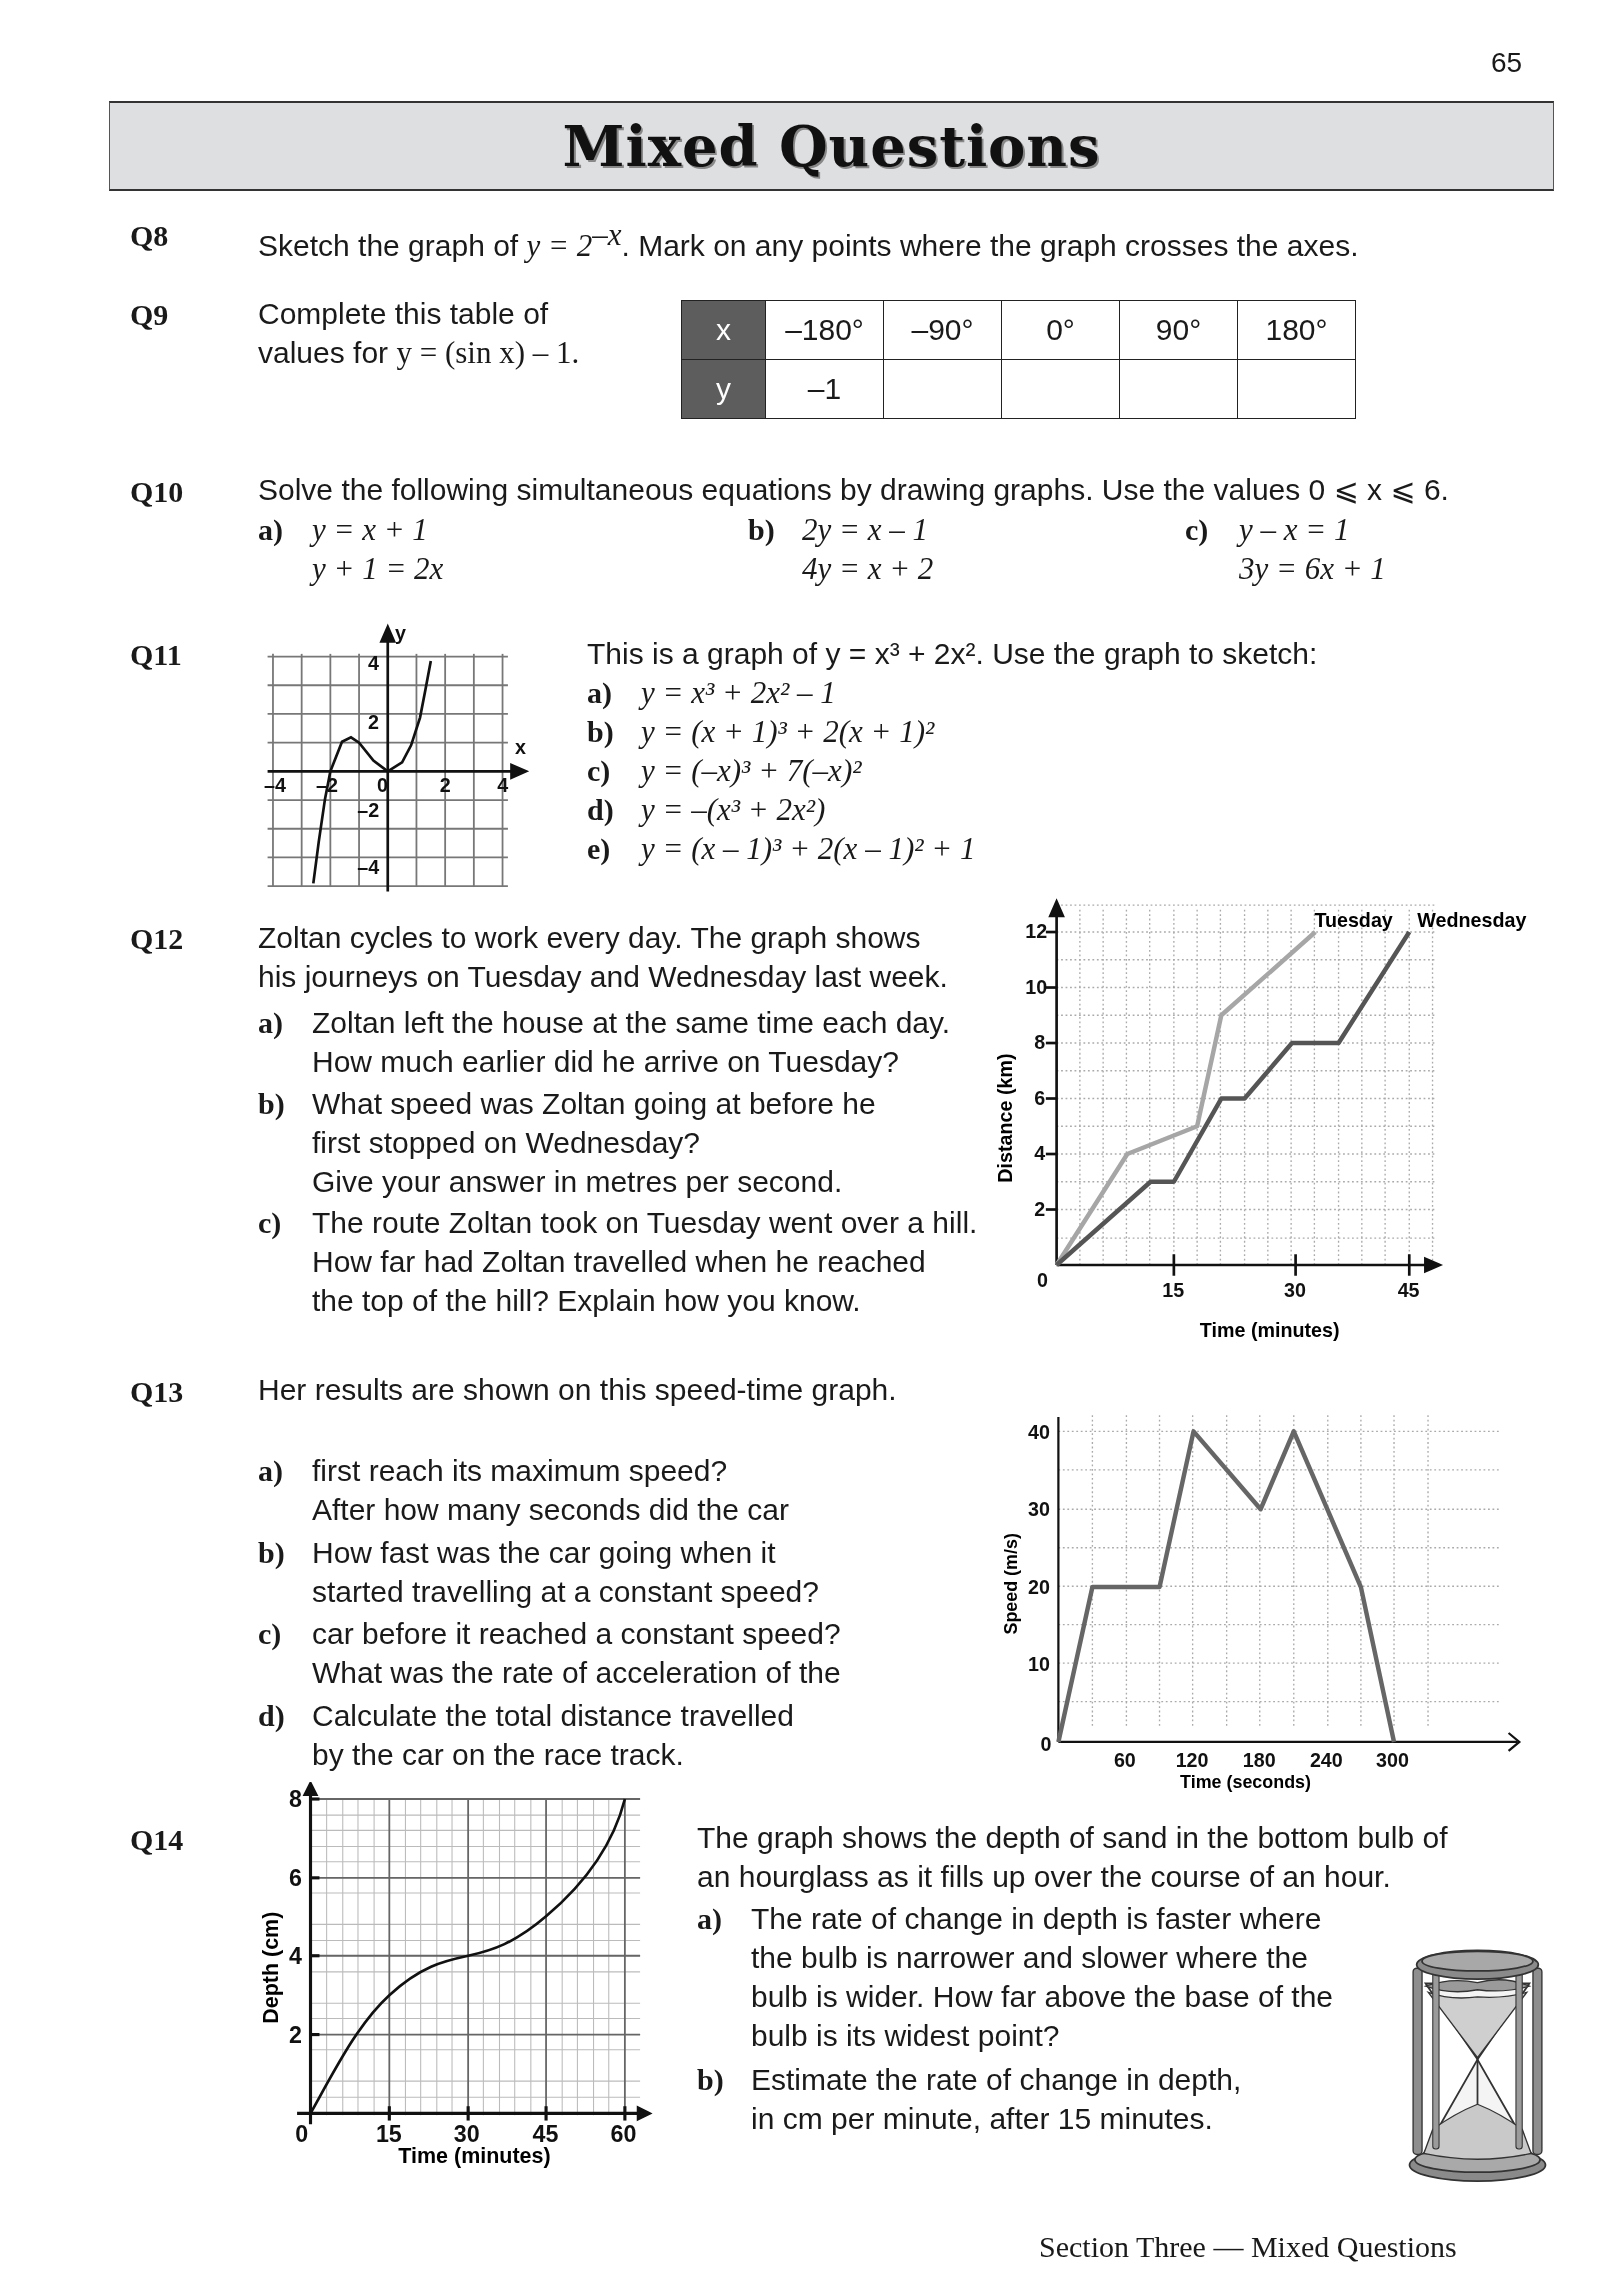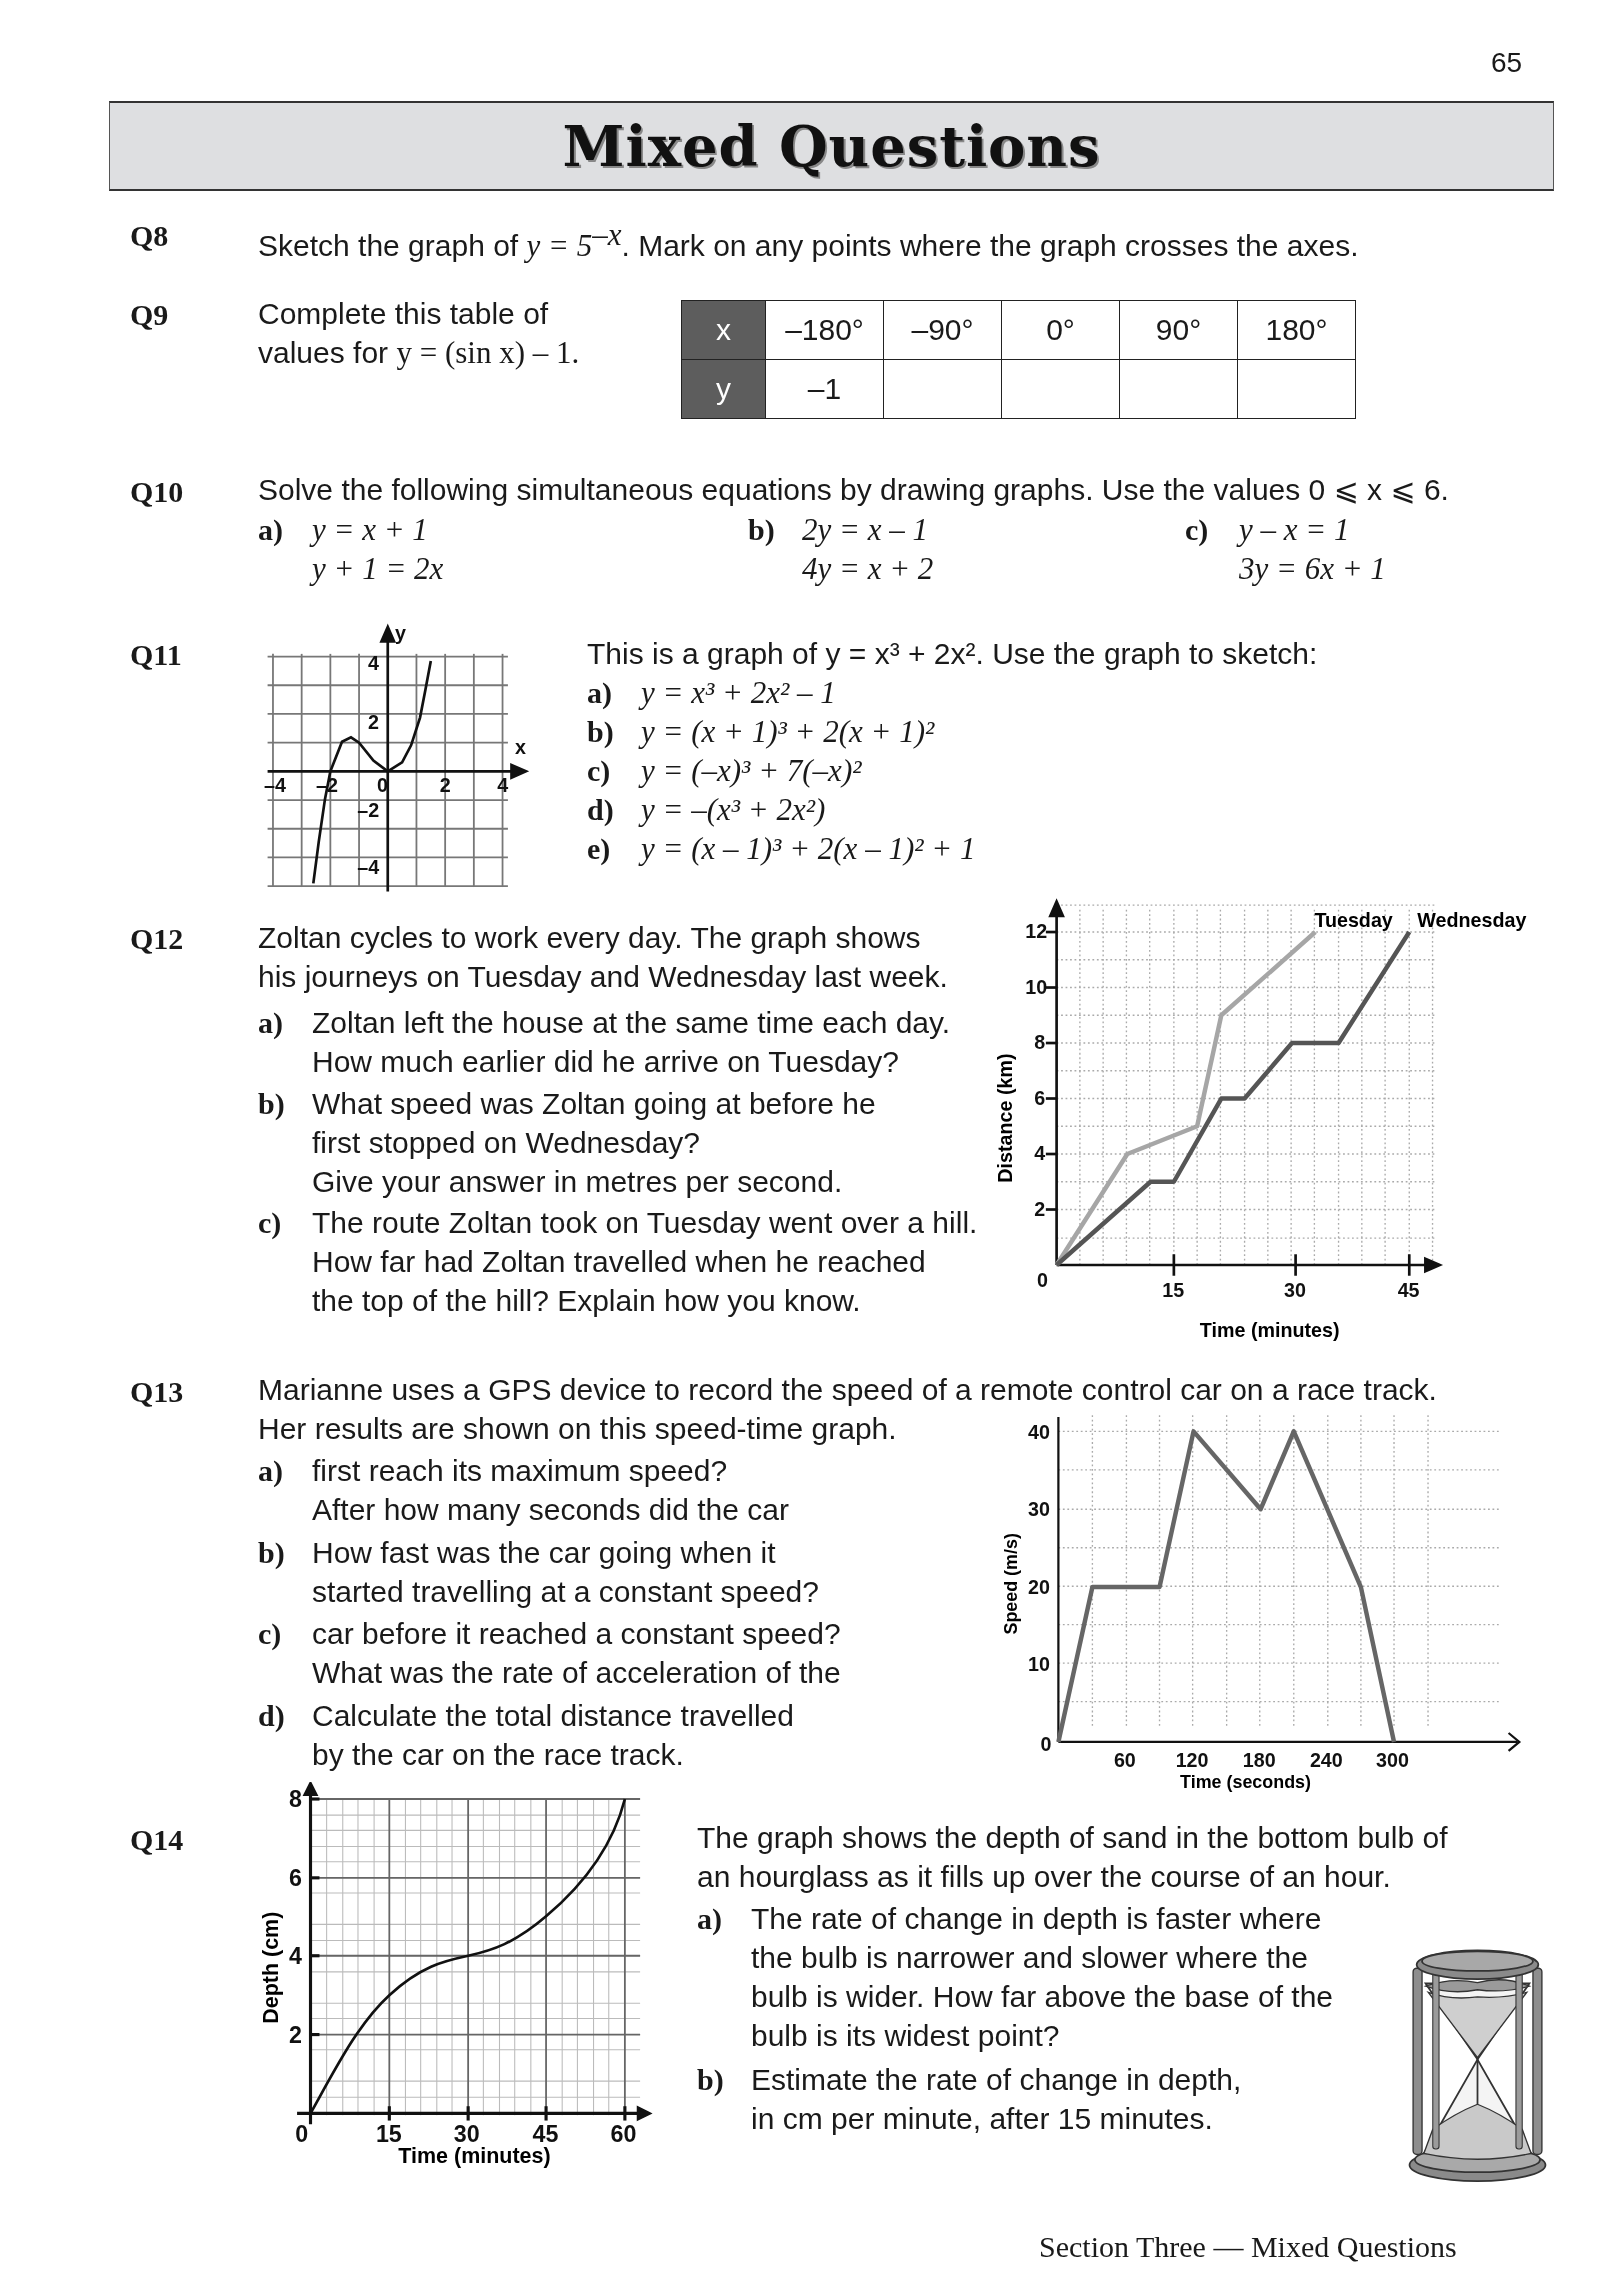--- a/index.html
+++ b/index.html
@@ -27,21 +27,21 @@
 <body>
 
 <div class="abs pagenum">65</div>
 
 <div class="abs titlebox">
   <h1>Mixed Questions</h1>
 </div>
 
 <div class="abs qnum" style="left:130px;top:219px;">Q8</div>
 <div class="abs txt" style="left:258px;top:215px;">
-  <span>Sketch the graph of </span><span class="math it">y = 5</span><sup class="math it">–x</sup><span>.  Mark on any points where the graph crosses the axes.</span>
+  <span>Sketch the graph of </span><span class="math it">y = 2</span><sup class="math it">–x</sup><span>.  Mark on any points where the graph crosses the axes.</span>
 </div>
 
 <div class="abs qnum" style="left:130px;top:298px;">Q9</div>
 <div class="abs txt" style="left:258px;top:294px;">Complete this table of</div>
 <div class="abs txt" style="left:258px;top:333px;">
   <span>values for </span><span class="math">y = (sin x) – 1.</span>
 </div>
 <table class="abs vals" style="left:681px;top:300px;">
   <tbody>
       <tr>
@@ -221,21 +221,20 @@
       <text x="461" y="448">45</text>
   </g>
   <text x="240" y="492" font-size="22" font-weight="bold">Time (minutes)</text>
   <text transform="translate(30,320) rotate(-90)" font-size="22" font-weight="bold">Distance (km)</text>
   <text x="368" y="34" font-size="22" font-weight="bold">Tuesday</text>
   <text x="483" y="34" font-size="22" font-weight="bold">Wednesday</text>
 </svg>
 
 <div class="abs qnum" style="left:130px;top:1375px;">Q13</div>
 <div class="abs txt" style="left:258px;top:1370px;">
-  <div>Marianne uses a GPS device to record the speed of a remote control car on a race track.</div>
   <div>Her results are shown on this speed-time graph.</div>
 </div>
 <div class="abs txt" style="left:258px;top:1451px;">
   <div style="display:flex">
       <span class="lbl">a)</span>
       <div>
         <div>first reach its maximum speed?</div>
         <div>After how many seconds did the car</div>
       </div>
     </div>

